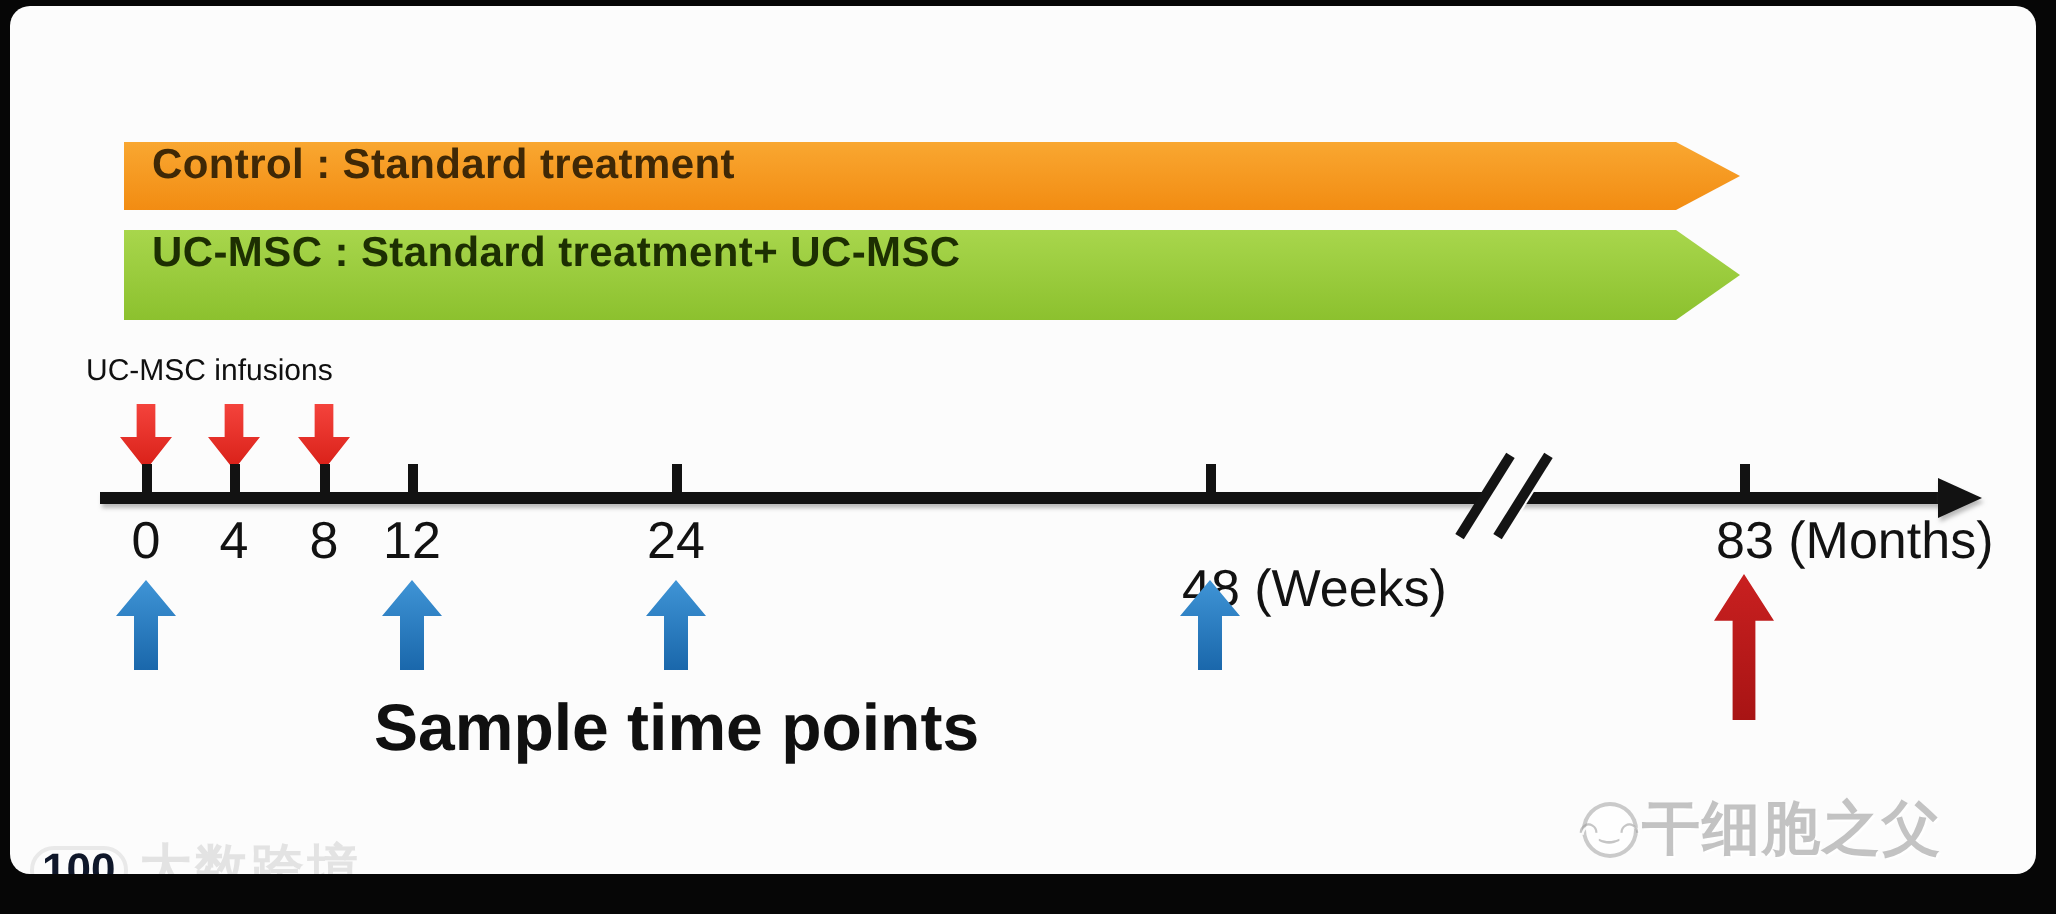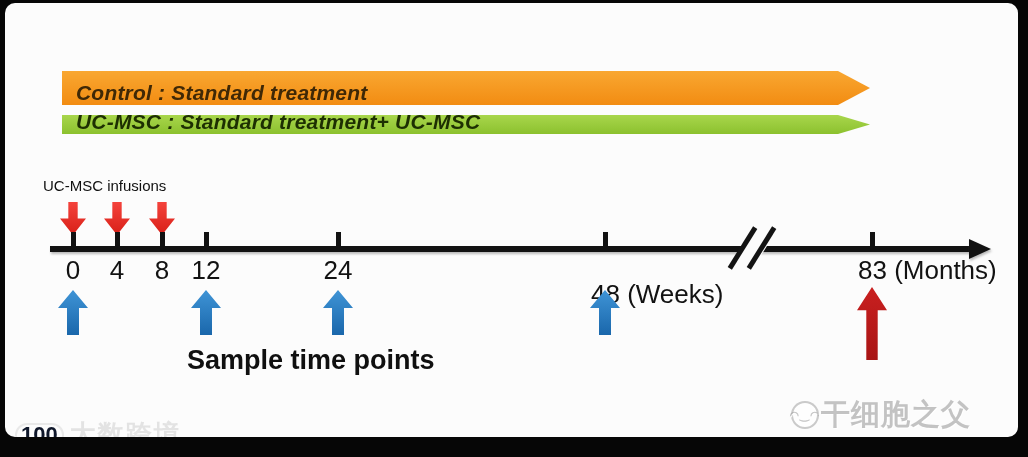--- a/index.html
+++ b/index.html
@@ -7,27 +7,26 @@
     width:1028px;height:457px;position:relative;background:#060606;
     font-family:"Liberation Sans", sans-serif;overflow:hidden;
   }
   .card{
     position:absolute;left:5px;top:3px;width:1013px;height:434px;
     background:#fcfcfc;border-radius:10px;overflow:hidden;
   }
   
   .banner{
     position:absolute;left:57px;width:808px;
-    display:flex;align-items:flex-end;
+    display:flex;align-items:flex-start;
     clip-path:polygon(0 0, calc(100% - 32px) 0, 100% 50%, calc(100% - 32px) 100%, 0 100%);
     filter:drop-shadow(2px 3px 2px rgba(110,110,110,.5));
-    font-style:italic;
   }
   .banner.orange{top:68px;height:34px;background:linear-gradient(#f9a731,#f28c12);}
-  .banner.green{top:112px;height:19px;background:linear-gradient(#a8d64c,#8cc12e);}
+  .banner.green{top:112px;height:45px;background:linear-gradient(#a8d64c,#8cc12e);}
   .banner .banner-text{
     padding-left:14px;font-size:21px;font-weight:bold;letter-spacing:.2px;white-space:nowrap;
   }
   .banner.orange .banner-text{color:#3f2806;}
   .banner.green .banner-text{color:#1d2f02;}
 
   .infusions-label{
     position:absolute;left:38px;top:174px;font-size:15px;font-weight:normal;color:#101010;
     white-space:nowrap;
   }
@@ -70,21 +69,21 @@
     clip-path:polygon(50% 0, 100% 40%, 70% 40%, 70% 100%, 30% 100%, 30% 40%, 0 40%);
     filter:drop-shadow(1px 2px 1px rgba(150,150,150,.55));
   }
   .arrow-up-darkred{
     position:absolute;left:852px;top:284px;width:30px;height:73px;background:linear-gradient(#c92020,#a81414);
     clip-path:polygon(50% 0, 100% 32%, 69% 32%, 69% 100%, 31% 100%, 31% 32%, 0 32%);
     filter:drop-shadow(1px 2px 1px rgba(150,150,150,.55));
   }
 
   .sample-label{
-    position:absolute;left:182px;top:342px;font-size:27px;font-weight:bold;color:#101010;white-space:nowrap;
+    position:absolute;left:182px;top:342px;font-size:33px;font-weight:bold;color:#101010;white-space:nowrap;
   }
   .followup-text{
     position:absolute;left:744px;top:362px;font-size:23px;font-weight:bold;color:#101010;
     line-height:31px;white-space:nowrap;
   }
 
   
   .wm-overlay{
     position:absolute;left:786px;top:392px;display:flex;align-items:center;gap:2px;
     color:rgba(158,158,158,.62);font-weight:bold;font-size:29px;letter-spacing:1px;

